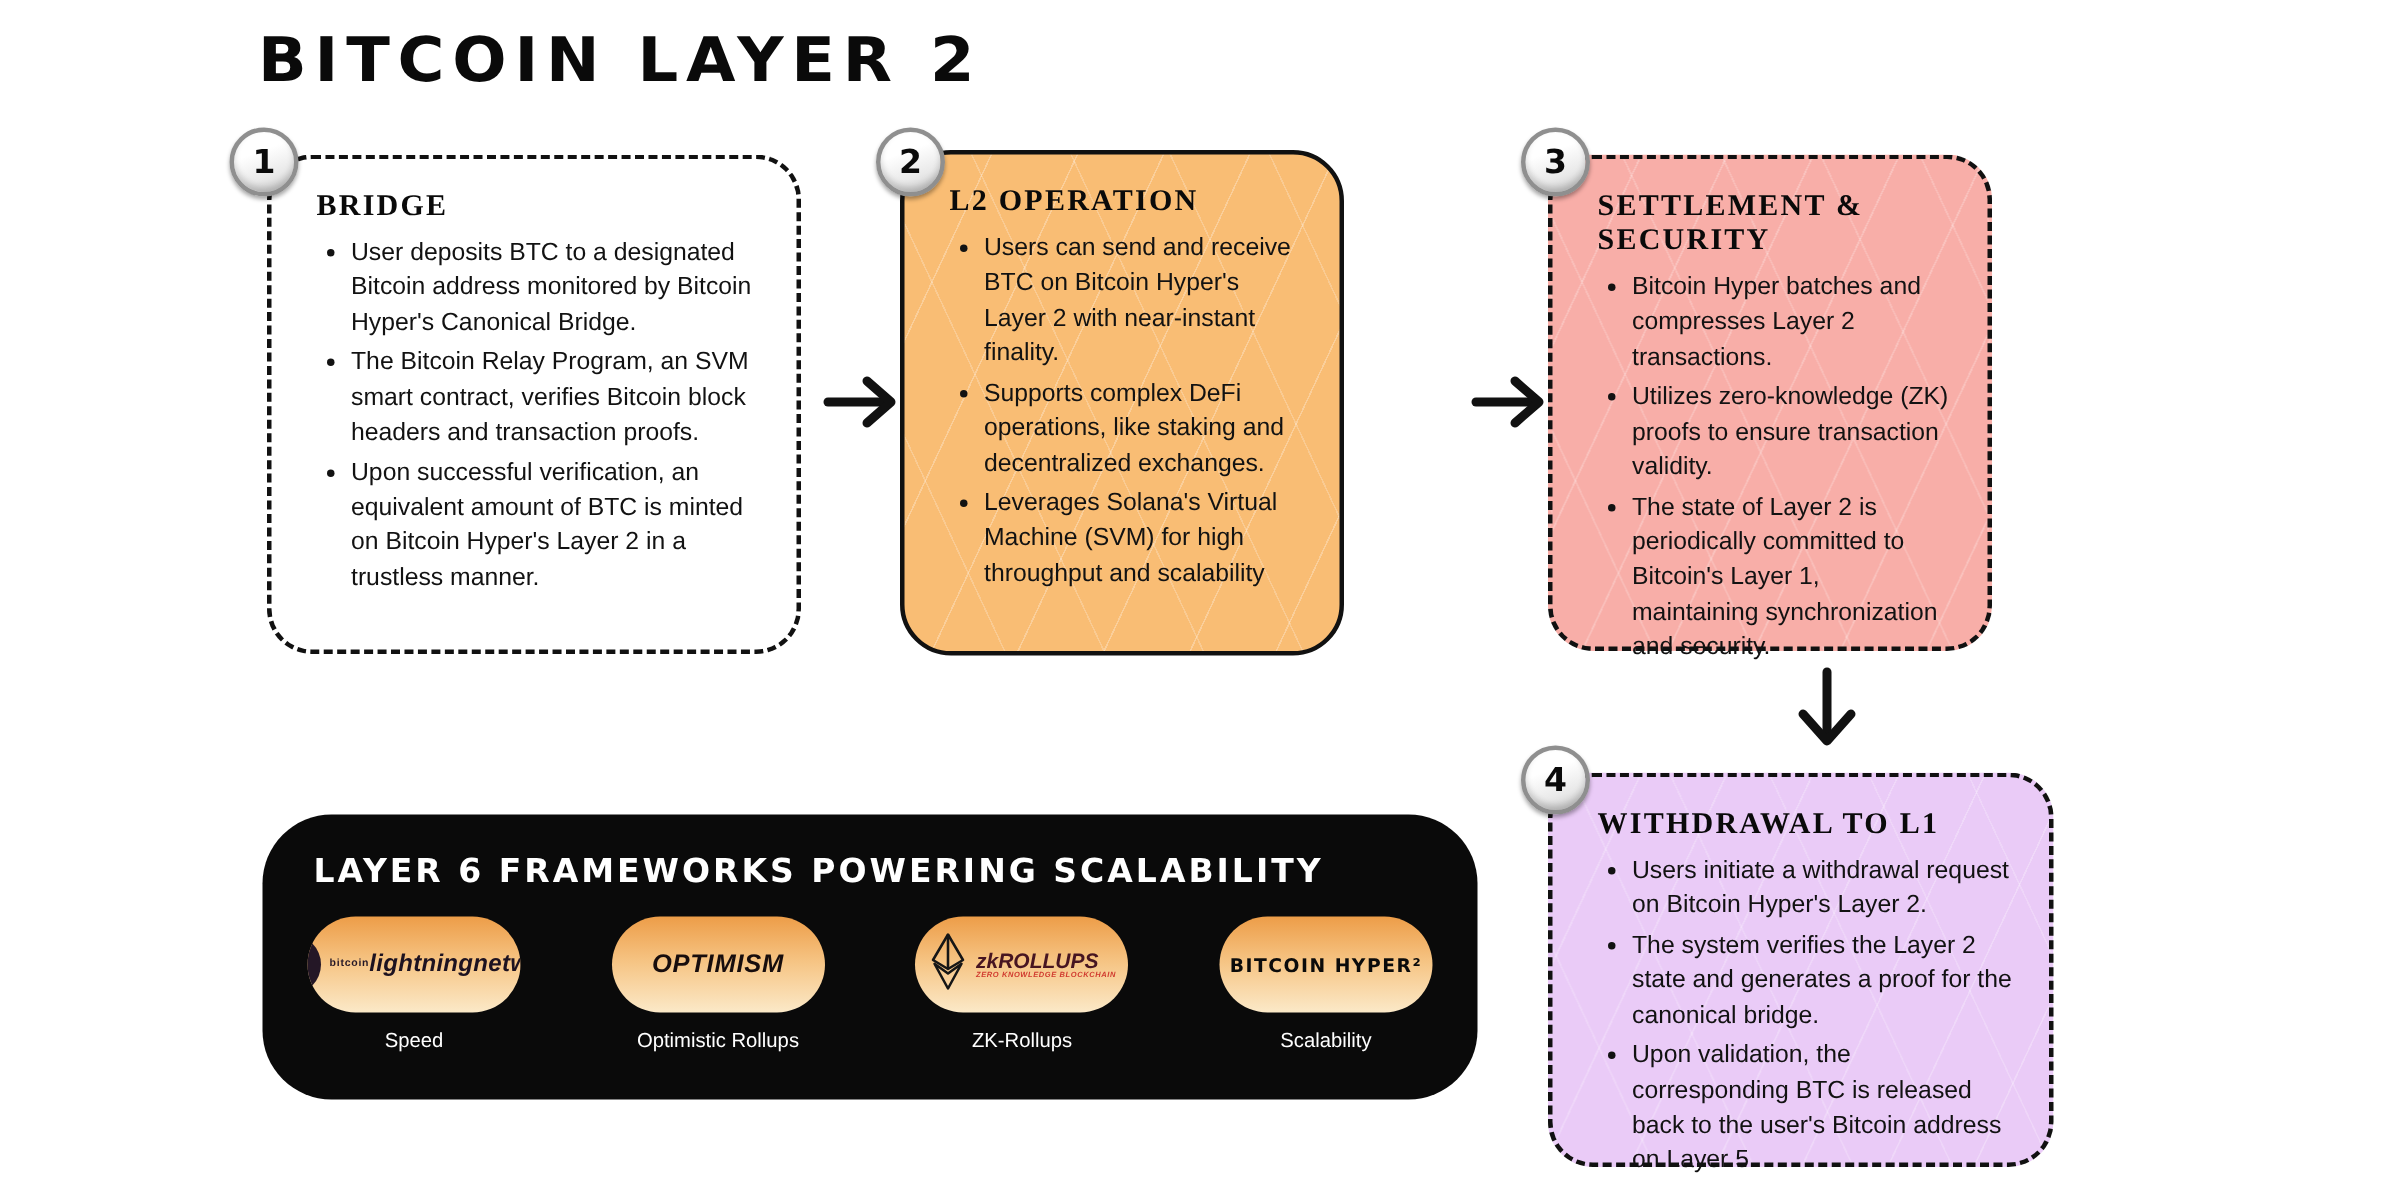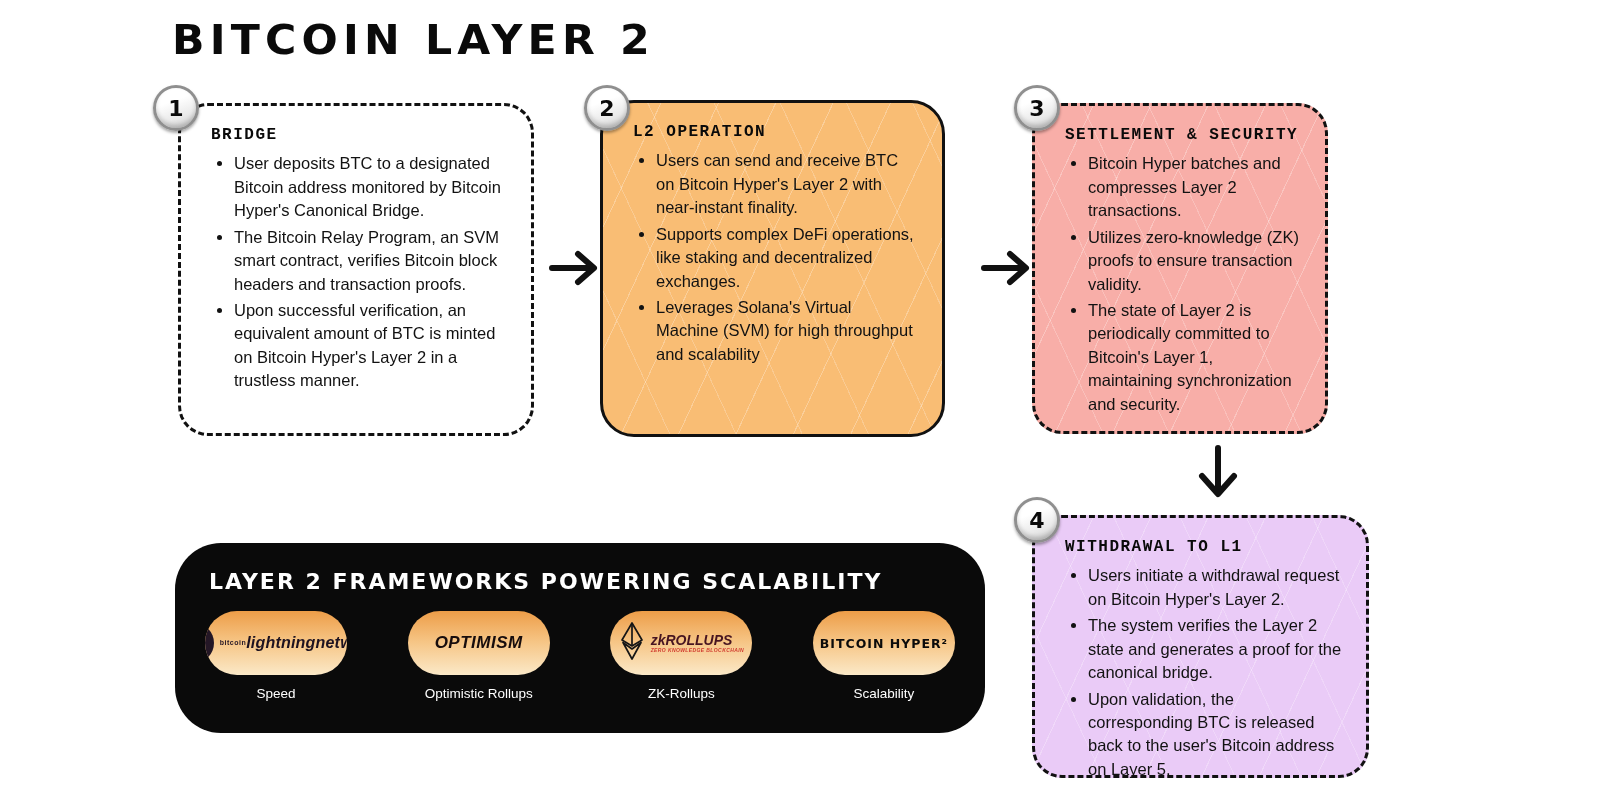--- a/index.html
+++ b/index.html
@@ -12,31 +12,31 @@
     position:absolute; left:172px; top:16px;
     font-family:"DejaVu Sans", sans-serif;
     font-size:41px; font-weight:800; letter-spacing:5px; color:#0a0a0a;
     transform:scaleX(1.04); transform-origin:left top; white-space:nowrap;
   }
   
   .step-box {
     position:absolute; border-radius:30px; padding:20px 24px 18px 30px;
   }
   .box-1 { left:178px; top:103px; width:356px; height:333px; background:#ffffff; border:3px dashed #111; }
-  .box-2 { left:600px; top:100px; width:345px; height:337px; background:#F9BD74; border:3px solid #111; border-radius:34px; }
+  .box-2 { left:600px; top:100px; width:296px; height:337px; background:#F9BD74; border:3px solid #111; border-radius:34px; }
   .box-3 { left:1032px; top:103px; width:296px; height:331px; background:#F8AEA8; border:3px dashed #111; }
   .box-4 { left:1032px; top:515px; width:337px; height:263px; background:#EACBF7; border:3px dashed #111; }
   .textured {
     background-image:
       repeating-linear-gradient(115deg, rgba(255,255,255,0.28) 0 1px, transparent 1px 52px),
       repeating-linear-gradient(65deg, rgba(255,255,255,0.22) 0 1px, transparent 1px 60px);
   }
   .step-title {
-    font-family:Liberation Mono, monospace;
-    font-size:16px; font-weight:800; letter-spacing:1.5px; color:#0a0a0a;
+    font-family:Liberation Serif, serif;
+    font-size:20px; font-weight:800; letter-spacing:1.5px; color:#0a0a0a;
     margin-bottom:8px; line-height:1.15;
   }
   .step-box ul { margin:2px 0 0 0; padding-left:23px; }
   .step-box li {
     font-size:16.5px; line-height:1.42; color:#121212; margin-bottom:3px;
   }
   
   .badge {
     position:absolute; width:46px; height:46px; border-radius:50%;
     background:linear-gradient(160deg,#ffffff 35%,#e9e9e9 70%,#c9c9c9 100%);
@@ -157,21 +157,21 @@
   <div class="step-box box-4 textured">
     <div class="step-title">WITHDRAWAL TO L1</div>
     <ul>
       <li>Users initiate a withdrawal request on Bitcoin Hyper's Layer 2.</li>
       <li>The system verifies the Layer 2 state and generates a proof for the canonical bridge.</li>
       <li>Upon validation, the corresponding BTC is released back to the user's Bitcoin address on Layer 5.</li>
     </ul>
   </div>
 
   <div class="banner">
-    <div class="banner-title">LAYER 2 FRAMEWORKS POWERING SCALABILITY</div>
+    <div class="banner-title">LAYER 6 FRAMEWORKS POWERING SCALABILITY</div>
     <div class="pill-row">
 
       <div class="fw-group">
         <div class="pill">
           <span class="ln-circle">
             <svg width="18" height="26" viewBox="0 0 18 26">
               <polygon points="11,0 2,14 8,14 6,26 16,10 9,10" fill="#ffffff"></polygon>
             </svg>
           </span>
           <span class="ln-text">

